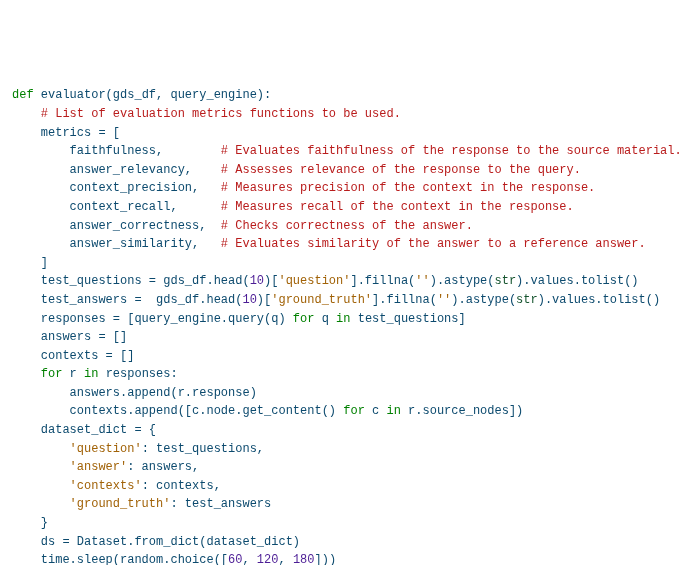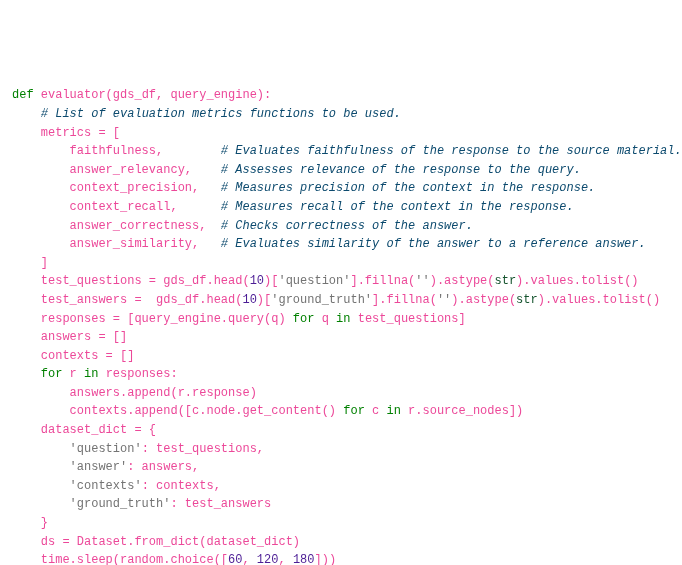--- a/index.html
+++ b/index.html
@@ -8,23 +8,23 @@
     font-family: ui-monospace, "SF Mono", Menlo, Consolas, "Liberation Mono", monospace;
     font-size: 12px;
     line-height: 1.55;
     background: #fff;
     color: #333;
     white-space: pre;
     overflow-x: auto;
   }
   .k   { color: #008000; font-weight: normal; }  
   .fn  { color: #14532d; }                      
-  .s   { color: #737373; }                      
-  .c   { color: #0c4a6e; font-style: italic; }  
-  .n   { color: #ec4899; }                         
+  .s   { color: #a16207; }                      
+  .c   { color: #b91c1c; }  
+  .n   { color: #0c4a6e; }                         
   .num { color: #4c1d95; }                      
   .line { display: block; }
 </style>
 </head>
 <body>
 
 
 
 <div id="code"><span class="line"><span class="k">def</span><span class="n"> evaluator(gds_df, query_engine):</span></span><span class="line"><span class="n">    </span><span class="c"># List of evaluation metrics functions to be used.</span></span><span class="line"><span class="n">    metrics = [</span></span><span class="line"><span class="n">        faithfulness,        </span><span class="c"># Evaluates faithfulness of the response to the source material.</span></span><span class="line"><span class="n">        answer_relevancy,    </span><span class="c"># Assesses relevance of the response to the query.</span></span><span class="line"><span class="n">        context_precision,   </span><span class="c"># Measures precision of the context in the response.</span></span><span class="line"><span class="n">        context_recall,      </span><span class="c"># Measures recall of the context in the response.</span></span><span class="line"><span class="n">        answer_correctness,  </span><span class="c"># Checks correctness of the answer.</span></span><span class="line"><span class="n">        answer_similarity,   </span><span class="c"># Evaluates similarity of the answer to a reference answer.</span></span><span class="line"><span class="n">    ]</span></span><span class="line"><span class="n"></span></span><span class="line"><span class="n">    test_questions = gds_df.head(</span><span class="num">10</span><span class="n">)[</span><span class="s">'question'</span><span class="n">].fillna(</span><span class="s">''</span><span class="n">).astype(</span><span class="fn">str</span><span class="n">).values.tolist()</span></span><span class="line"><span class="n">    test_answers =  gds_df.head(</span><span class="num">10</span><span class="n">)[</span><span class="s">'ground_truth'</span><span class="n">].fillna(</span><span class="s">''</span><span class="n">).astype(</span><span class="fn">str</span><span class="n">).values.tolist()</span></span><span class="line"><span class="n"></span></span><span class="line"><span class="n"></span></span><span class="line"><span class="n">    responses = [query_engine.query(q) </span><span class="k">for</span><span class="n"> q </span><span class="k">in</span><span class="n"> test_questions]</span></span><span class="line"><span class="n">    answers = []</span></span><span class="line"><span class="n">    contexts = []</span></span><span class="line"><span class="n">    </span><span class="k">for</span><span class="n"> r </span><span class="k">in</span><span class="n"> responses:</span></span><span class="line"><span class="n">        answers.append(r.response)</span></span><span class="line"><span class="n">        contexts.append([c.node.get_content() </span><span class="k">for</span><span class="n"> c </span><span class="k">in</span><span class="n"> r.source_nodes])</span></span><span class="line"><span class="n"></span></span><span class="line"><span class="n">    dataset_dict = {</span></span><span class="line"><span class="n">        </span><span class="s">'question'</span><span class="n">: test_questions,</span></span><span class="line"><span class="n">        </span><span class="s">'answer'</span><span class="n">: answers,</span></span><span class="line"><span class="n">        </span><span class="s">'contexts'</span><span class="n">: contexts,</span></span><span class="line"><span class="n">        </span><span class="s">'ground_truth'</span><span class="n">: test_answers</span></span><span class="line"><span class="n">    }</span></span><span class="line"><span class="n"></span></span><span class="line"><span class="n">    ds = Dataset.from_dict(dataset_dict)</span></span><span class="line"><span class="n">    time.sleep(random.choice([</span><span class="num">60</span><span class="n">, </span><span class="num">120</span><span class="n">, </span><span class="num">180</span><span class="n">]))</span></span><span class="line"><span class="n"></span></span></div>
 

